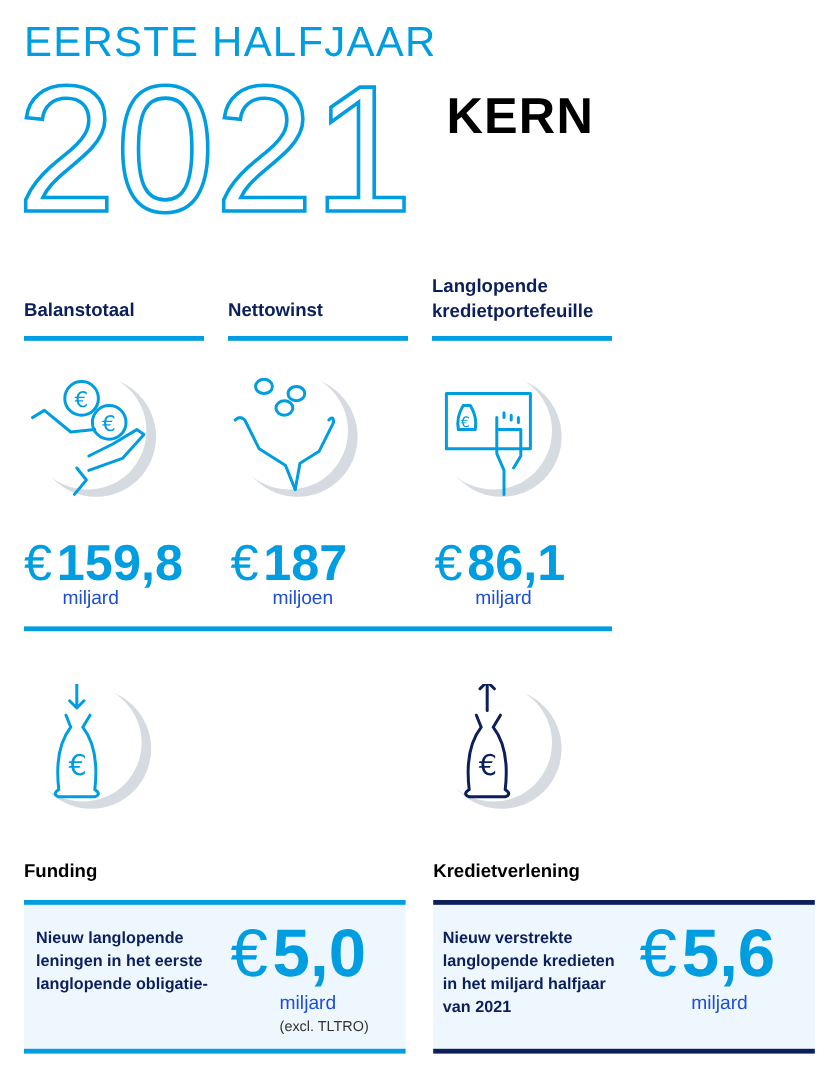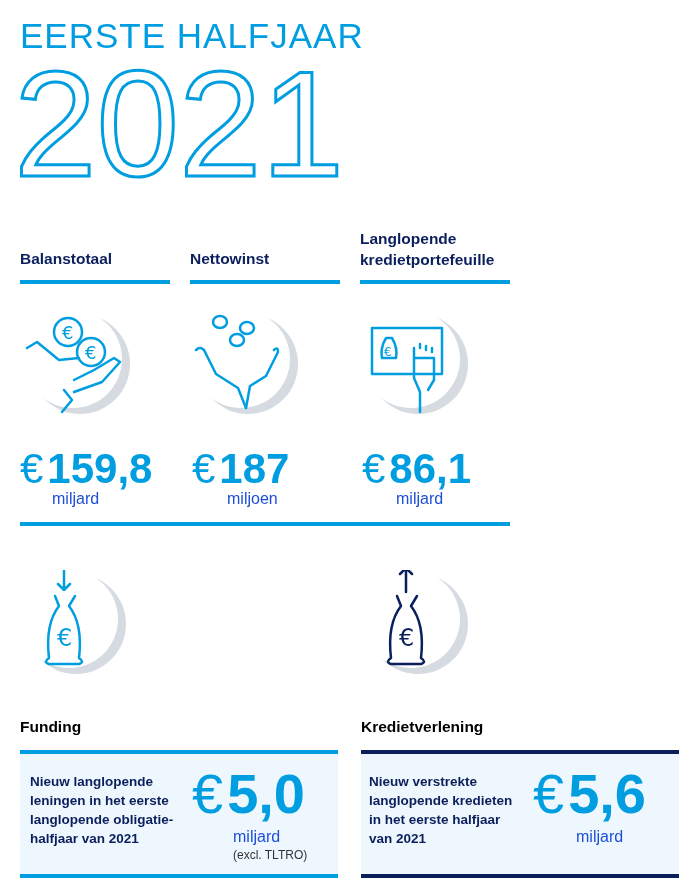--- a/index.html
+++ b/index.html
@@ -32,20 +32,21 @@
 </head>
 <body>
 
 <div class="eyebrow">EERSTE HALFJAAR</div>
 <div class="year">
   <svg viewBox="0 0 340 120">
     <text x="0" y="112" font-family="Liberation Sans, sans-serif" font-size="150" font-weight="400" fill="none" stroke="#009ee0" stroke-width="3" textLength="330" lengthAdjust="spacingAndGlyphs">2021</text>
   </svg>
 </div>
 <div class="title">
+  <div>KERN</div>
 </div>
 
 <div class="col-label" style="left:20px; top:248px;">Balanstotaal</div>
 <div class="col-label" style="left:190px; top:248px;">Nettowinst</div>
 <div class="col-label" style="left:360px; top:228px;">
   <div>Langlopende</div>
   <div>kredietportefeuille</div>
 </div>
 <div class="bar" style="left:20px; top:280px; width:150px;"></div>
 <div class="bar" style="left:190px; top:280px; width:150px;"></div>
@@ -124,34 +125,33 @@
 </div>
 
 <div class="section-title" style="left:20px; top:718px;">Funding</div>
 <div class="box" style="left:20px; top:750px; width:318px; height:126px;"></div>
 <div class="bar" style="left:20px; top:750px; width:318px;"></div>
 <div class="bar" style="left:20px; top:874px; width:318px;"></div>
 <div class="box-text" style="left:30px; top:772px;">
   <div>Nieuw langlopende</div>
   <div>leningen in het eerste</div>
   <div>langlopende obligatie-</div>
-  <div>halfjaar van 2021</div>
 </div>
 <div class="big" style="left:192px; top:766px; font-size:56px;">
   <span class="eur">€</span><span>5,0</span>
 </div>
 <div class="unit" style="left:233px; top:828px;">miljard</div>
 <div class="small-note" style="left:233px; top:848px;">(excl. TLTRO)</div>
 
 <div class="section-title" style="left:361px; top:718px;">Kredietverlening</div>
 <div class="box" style="left:361px; top:750px; width:318px; height:126px;"></div>
 <div class="bar navy" style="left:361px; top:750px; width:318px;"></div>
 <div class="bar navy" style="left:361px; top:874px; width:318px;"></div>
 <div class="box-text" style="left:369px; top:772px;">
   <div>Nieuw verstrekte</div>
   <div>langlopende kredieten</div>
-  <div>in het eerste halfjaar</div>
+  <div>in het miljard halfjaar</div>
   <div>van 2021</div>
 </div>
 <div class="big" style="left:533px; top:766px; font-size:56px;">
   <span class="eur">€</span><span>5,6</span>
 </div>
 <div class="unit" style="left:576px; top:828px;">miljard</div>
 
 </body></html>

